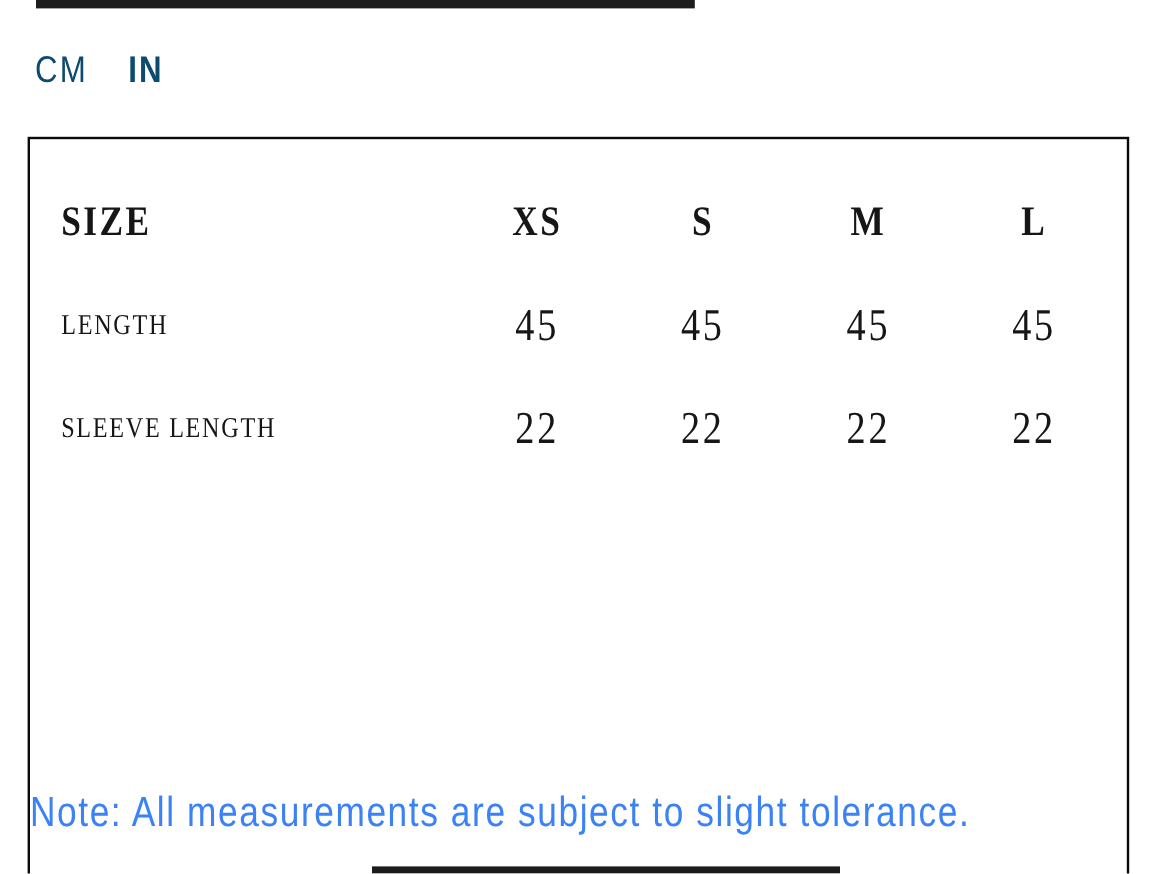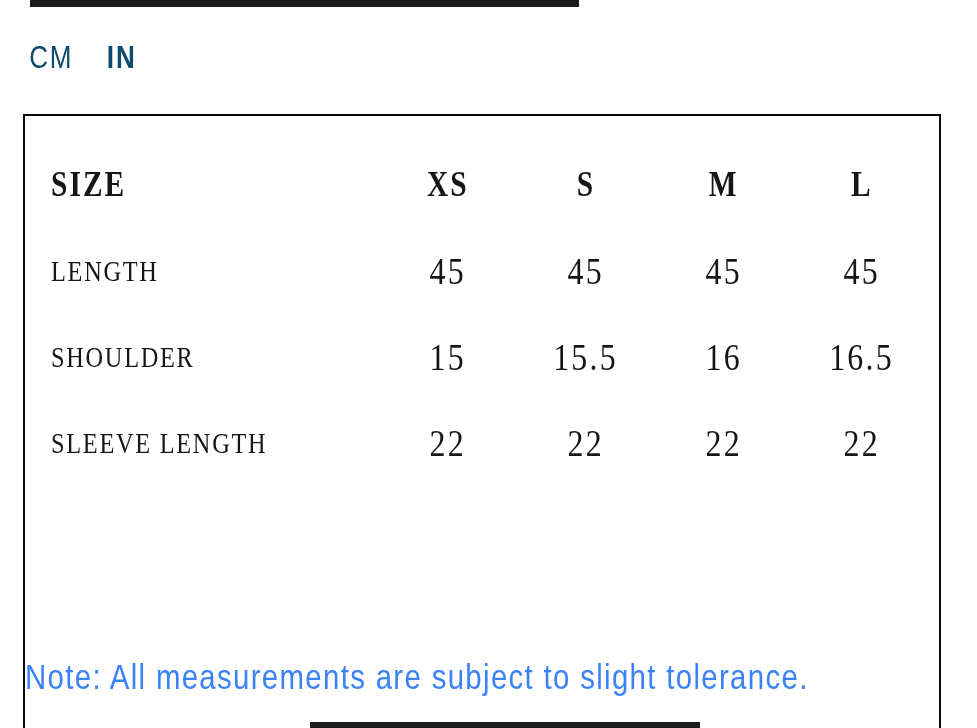--- a/index.html
+++ b/index.html
@@ -73,21 +73,21 @@
   .t-row {
     height: 86px;
     display: grid;
     grid-template-columns: 354px 138px 138px 138px 138px;
     align-items: center;
   }
   .cell { text-align: center; font-size: 38px; font-weight: 400; }
   .cell.label {
     text-align: left;
     padding-left: 26px;
-    font-size: 29px;
+    font-size: 24px;
     letter-spacing: 0.02em;
   }
   .t-row.header .cell { font-size: 35px; font-weight: 700; }
   .t-row.header .cell.label { font-size: 35px; }
 
   
   .note {
     position: absolute;
     left: 25px; top: 657px;
     font-size: 35px;
@@ -124,27 +124,20 @@
 
     <div class="t-row">
       <div class="cell label"><span class="cx left">LENGTH</span></div>
       <div class="cell"><span class="cx">45</span></div>
       <div class="cell"><span class="cx">45</span></div>
       <div class="cell"><span class="cx">45</span></div>
       <div class="cell"><span class="cx">45</span></div>
     </div>
 
 
-    <div class="t-row">
-      <div class="cell label"><span class="cx left">SHOULDER</span></div>
-      <div class="cell"><span class="cx">15</span></div>
-      <div class="cell"><span class="cx">15.5</span></div>
-      <div class="cell"><span class="cx">16</span></div>
-      <div class="cell"><span class="cx">16.5</span></div>
-    </div>
 
     <div class="t-row">
       <div class="cell label"><span class="cx left">SLEEVE LENGTH</span></div>
       <div class="cell"><span class="cx">22</span></div>
       <div class="cell"><span class="cx">22</span></div>
       <div class="cell"><span class="cx">22</span></div>
       <div class="cell"><span class="cx">22</span></div>
     </div>
 
   </div>

